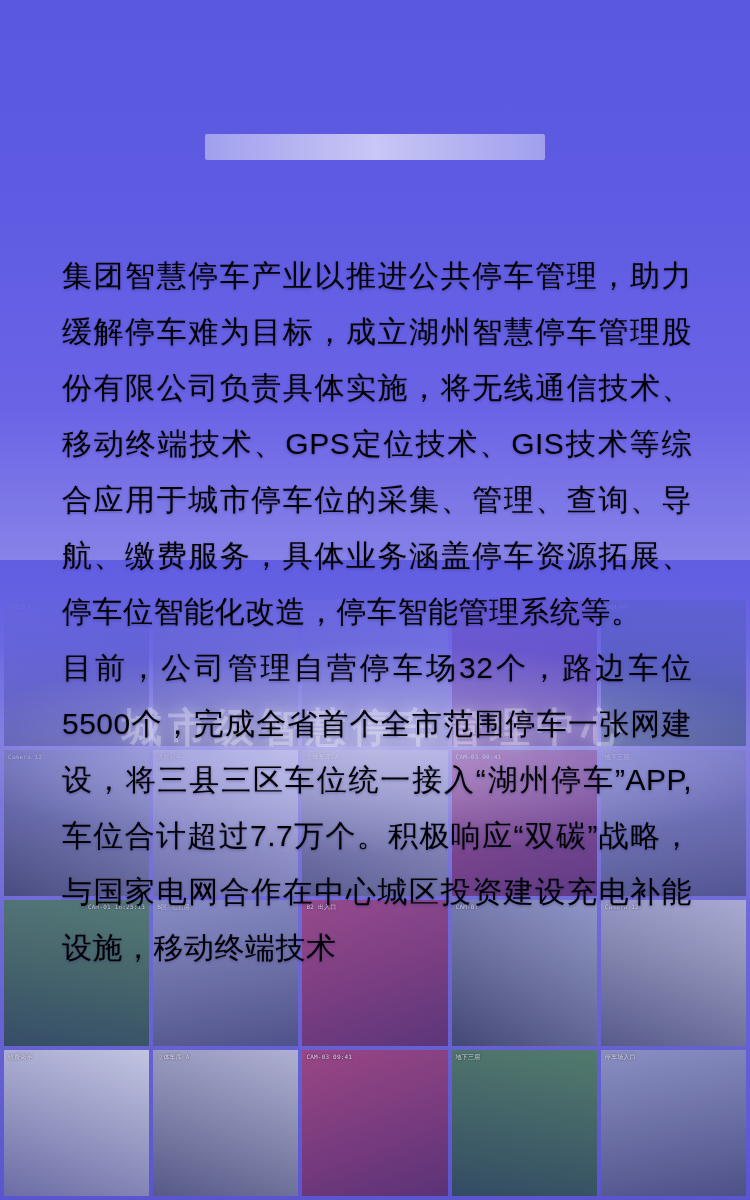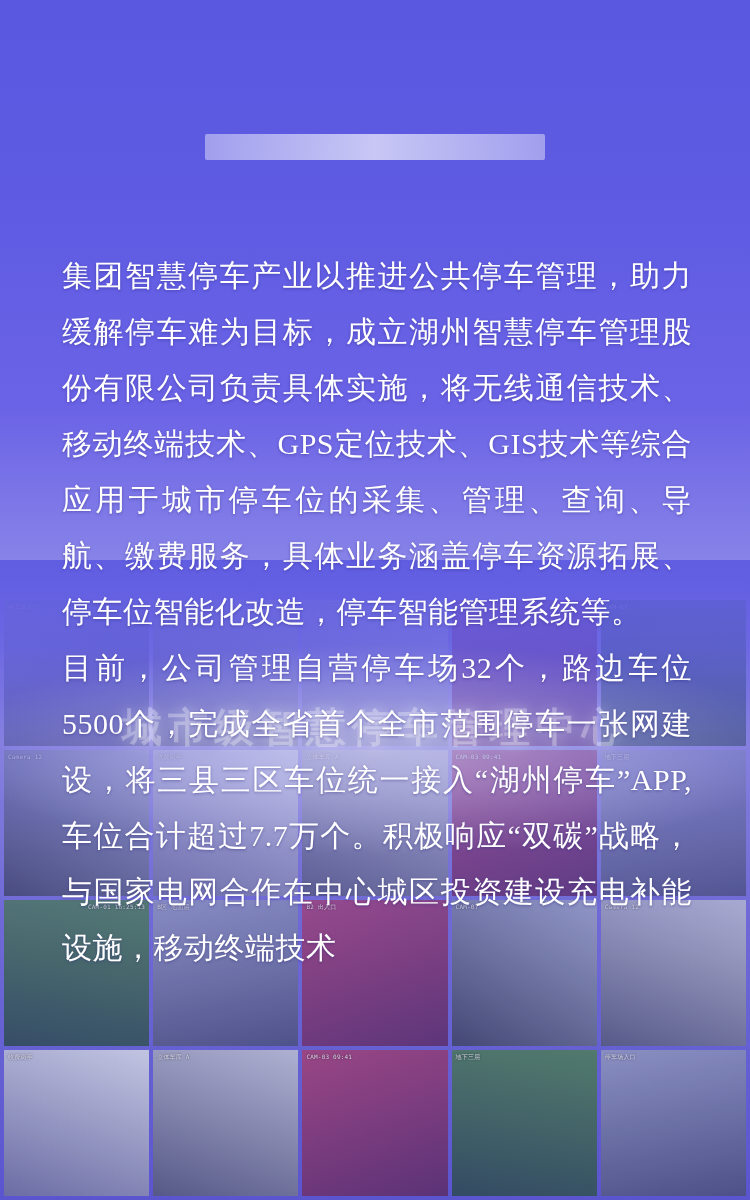--- a/index.html
+++ b/index.html
@@ -148,25 +148,25 @@
       0 2px 0 rgba(90,85,210,0.55),
       0 0 18px rgba(255,255,255,0.45);
   }
 
   
   .body-copy {
     position: absolute;
     left: 62px;
     right: 58px;
     top: 248px;
-    color: #ffffff;
+    color: #000000;
     font-size: 30px;
     line-height: 56px;
     letter-spacing: 0.5px;
-    font-family: Liberation Serif, serif;
+    font-family: Liberation Sans, sans-serif;
     text-shadow: 0 1px 3px rgba(40,36,120,0.45);
     text-align: justify;
     text-justify: inter-ideograph;
   }
   .body-copy p {
     margin: 0;
   }
   .body-copy p + p {
     margin-top: 0px;
   }

